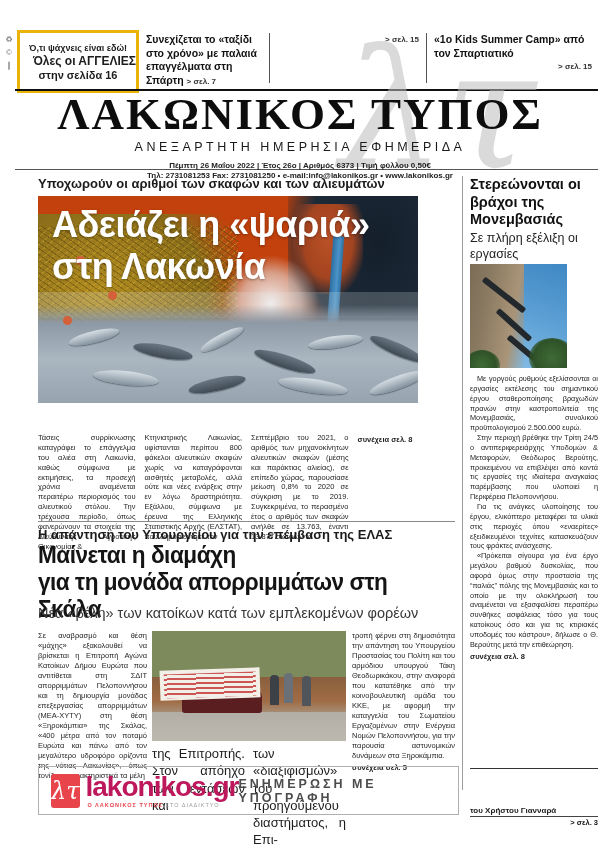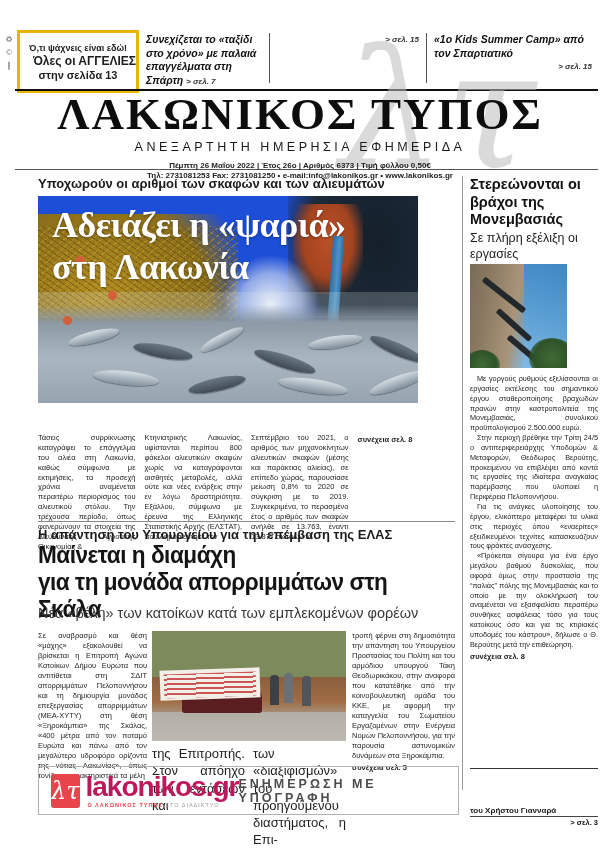--- a/index.html
+++ b/index.html
@@ -7,21 +7,21 @@
         font-family:"Liberation Sans",sans-serif;color:#1c1c1c;overflow:hidden;}
   .abs{position:absolute;}
 
   
   .side-marks{left:3px;top:34px;width:12px;text-align:center;color:#777;font-size:8px;line-height:1.6;}
   .teaser-box{left:17px;top:30px;width:116px;height:57px;border:3px solid #eab308;
               display:flex;flex-direction:column;justify-content:center;text-align:center;}
   .tb1{font-size:9px;font-weight:bold;}
   .tb2{font-size:12px;font-weight:bold;margin-top:1px;text-align:right;}
   .tb3{font-size:11px;font-weight:bold;margin-top:1px;}
-  .teaser{font-size:10.5px;font-weight:bold;line-height:1.3;color:#111;font-style:italic;}
+  .teaser{font-size:10.5px;font-weight:bold;line-height:1.3;color:#111;}
   .teaser .pgref{font-size:8px;color:#333;font-weight:bold;}
   .t2{left:146px;top:33px;width:118px;}
   .t3{left:277px;top:33px;width:142px;}
   .t4{left:434px;top:33px;width:158px;}
   .pg-right{display:block;text-align:right;margin-top:2px;}
   .vdiv{width:1px;height:50px;background:#555;top:33px;}
   .vd1{left:269px;} .vd2{left:426px;}
   .rule-top{left:15px;top:89px;width:583px;height:2px;background:#101010;}
 
   
@@ -34,21 +34,21 @@
   .mast-date{font-size:8px;font-weight:bold;color:#222;margin-top:7px;}
   .mast-contact{font-size:8px;font-weight:bold;color:#222;margin-top:1px;}
   .rule-mast{left:15px;top:169px;width:583px;height:1px;background:#555;}
 
   
   .vline-main{left:462px;top:176px;width:1px;height:614px;background:#9b9b9b;}
 
   
   .kicker{font-size:13px;font-weight:bold;color:#1b1b1b;}
   .k1{left:38px;top:176px;width:420px;}
-  .photo1{left:38px;top:196px;width:380px;height:207px;overflow:hidden;background:#1d4ed8;z-index:1;font-family:Liberation Serif, serif;}
+  .photo1{left:38px;top:196px;width:380px;height:207px;overflow:hidden;background:#c2410c;z-index:1;}
   .p1-nets{position:absolute;left:-30px;top:18px;width:230px;height:200px;
            background:radial-gradient(ellipse at 40% 40%,#b38d20 0%,#8a6d1a 55%,rgba(90,75,25,0) 78%);}
   .p1-netlines{position:absolute;left:0;top:30px;width:200px;height:180px;opacity:.5;
            background:repeating-linear-gradient(35deg,transparent 0 4px,#5e4c10 4px 5px),
                       repeating-linear-gradient(-40deg,transparent 0 5px,#c9a52e 5px 6px);}
   .p1-figure{position:absolute;right:-20px;top:-20px;width:150px;height:190px;
            background:radial-gradient(ellipse at 60% 35%,#141f2b 0%,#1d2a38 55%,rgba(20,30,45,0) 80%);}
   .p1-boat{position:absolute;right:55px;top:8px;width:70px;height:90px;
            background:radial-gradient(ellipse at 50% 40%,#bb5026 0%,#a34420 50%,rgba(160,70,30,0) 78%);}
   .p1-pole{position:absolute;right:80px;top:40px;width:11px;height:180px;background:linear-gradient(90deg,#2d6fa3,#4b93c7 60%,#2d6fa3);transform:rotate(4deg);}
@@ -127,21 +127,21 @@
 
   <div class="abs side-marks">
     <div>♻</div>
     <div>©</div>
     <div>∥</div>
   </div>
 
   <div class="abs teaser-box">
     <div class="tb1">Ό,τι ψάχνεις είναι εδώ!</div>
     <div class="tb2">Όλες οι ΑΓΓΕΛΙΕΣ</div>
-    <div class="tb3">στην σελίδα 13</div>
+    <div class="tb3">στην σελίδα 16</div>
   </div>
 
   <div class="abs teaser t2">
     <span>Συνεχίζεται το «ταξίδι στο χρόνο» με παλαιά επαγγέλματα στη Σπάρτη</span>
     <span class="pgref">&gt; σελ. 7</span>
   </div>
   <div class="abs vdiv vd1"></div>
   <div class="abs teaser t3">
     <span class="pgref pg-right">&gt; σελ. 15</span>
   </div>

